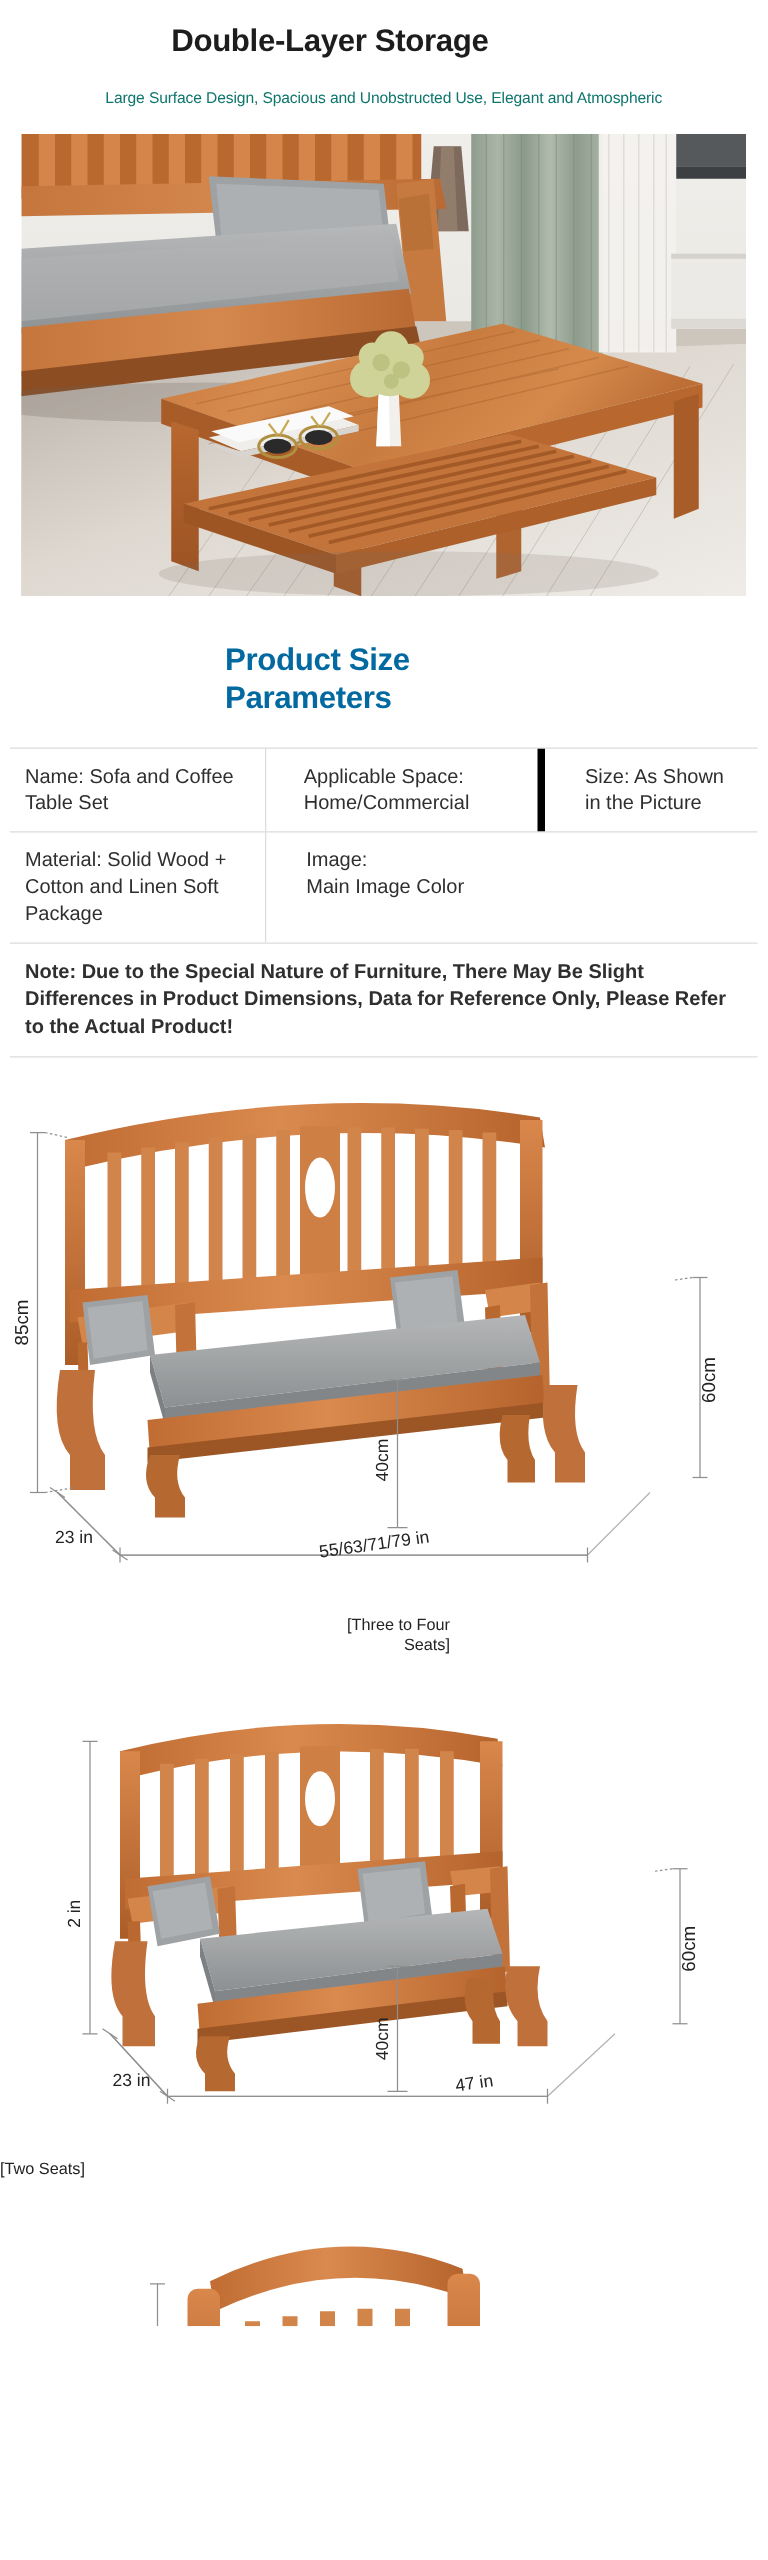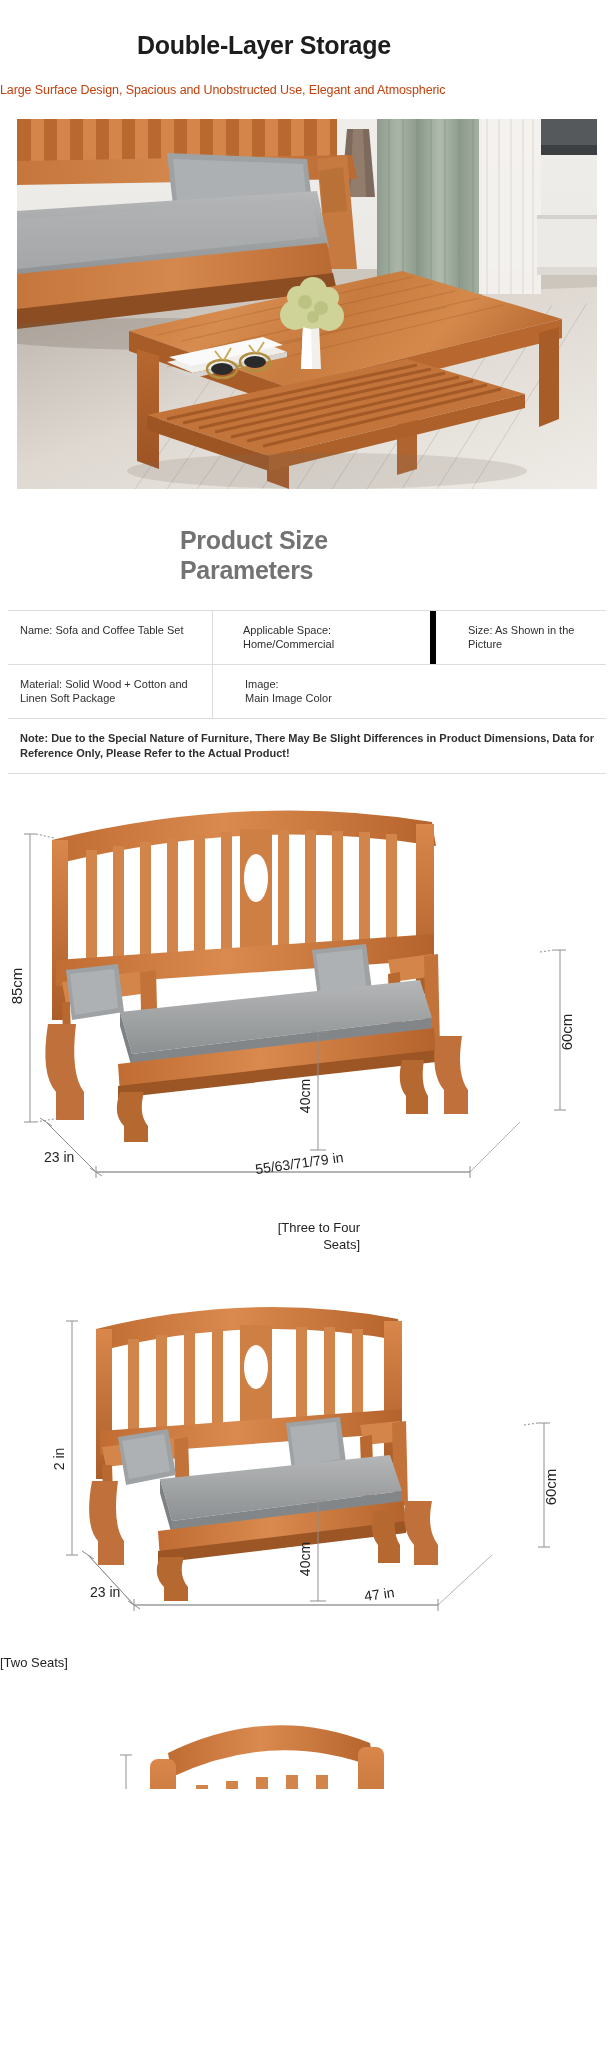--- a/index.html
+++ b/index.html
@@ -14,50 +14,51 @@
 
   
   .hero-head { padding: 18px 0 0 0; }
   .hero-title {
     font-size: 25px;
     font-weight: bold;
     line-height: 1.22;
     letter-spacing: -0.3px;
     color: #1d1d1d;
     width: 320px;
-    margin: 12px auto 0 137px;
+    margin: 0 auto 0 137px;
   }
   .hero-sub {
     font-size: 12.5px;
-    color: #c2410c;
+    color: #0f766e;
+    text-align: center;
     margin-top: 22px;
     letter-spacing: -0.1px;
   }
 
   
   .photo-wrap { margin: 22px 17px 0 17px; height: 370px; position: relative; overflow: hidden; }
   .photo-wrap svg { display: block; }
 
   
   .section-head {
     font-size: 25px;
     font-weight: bold;
     line-height: 1.22;
-    color: #737373;
+    color: #0369a1;
     letter-spacing: -0.3px;
     width: 300px;
     margin: 36px auto 0 180px;
   }
 
   
   .spec-table {
     margin: 24px 8px 0 8px;
     border-top: 1px solid #dcdcdc;
     border-bottom: 1px solid #dcdcdc;
-    font-size: 11px;
+    font-size: 16px;
     line-height: 1.33;
     color: #2f2f2f;
   }
   .spec-row { display: flex; border-bottom: 1px solid #dcdcdc; }
   .spec-row:last-child { border-bottom: none; font-weight: bold; }
   .spec-cell { padding: 12px 10px 12px 12px; }
   .spec-cell.c1 { width: 205px; border-right: 1px solid #dcdcdc; }
   .spec-cell.c2 { width: 223px; border-right: 6px solid #000000; padding-left: 30px; }
   .spec-cell.c3 { flex: 1; padding-left: 32px; }
   .spec-note { padding: 12px 6px 12px 12px; line-height: 1.38; }

